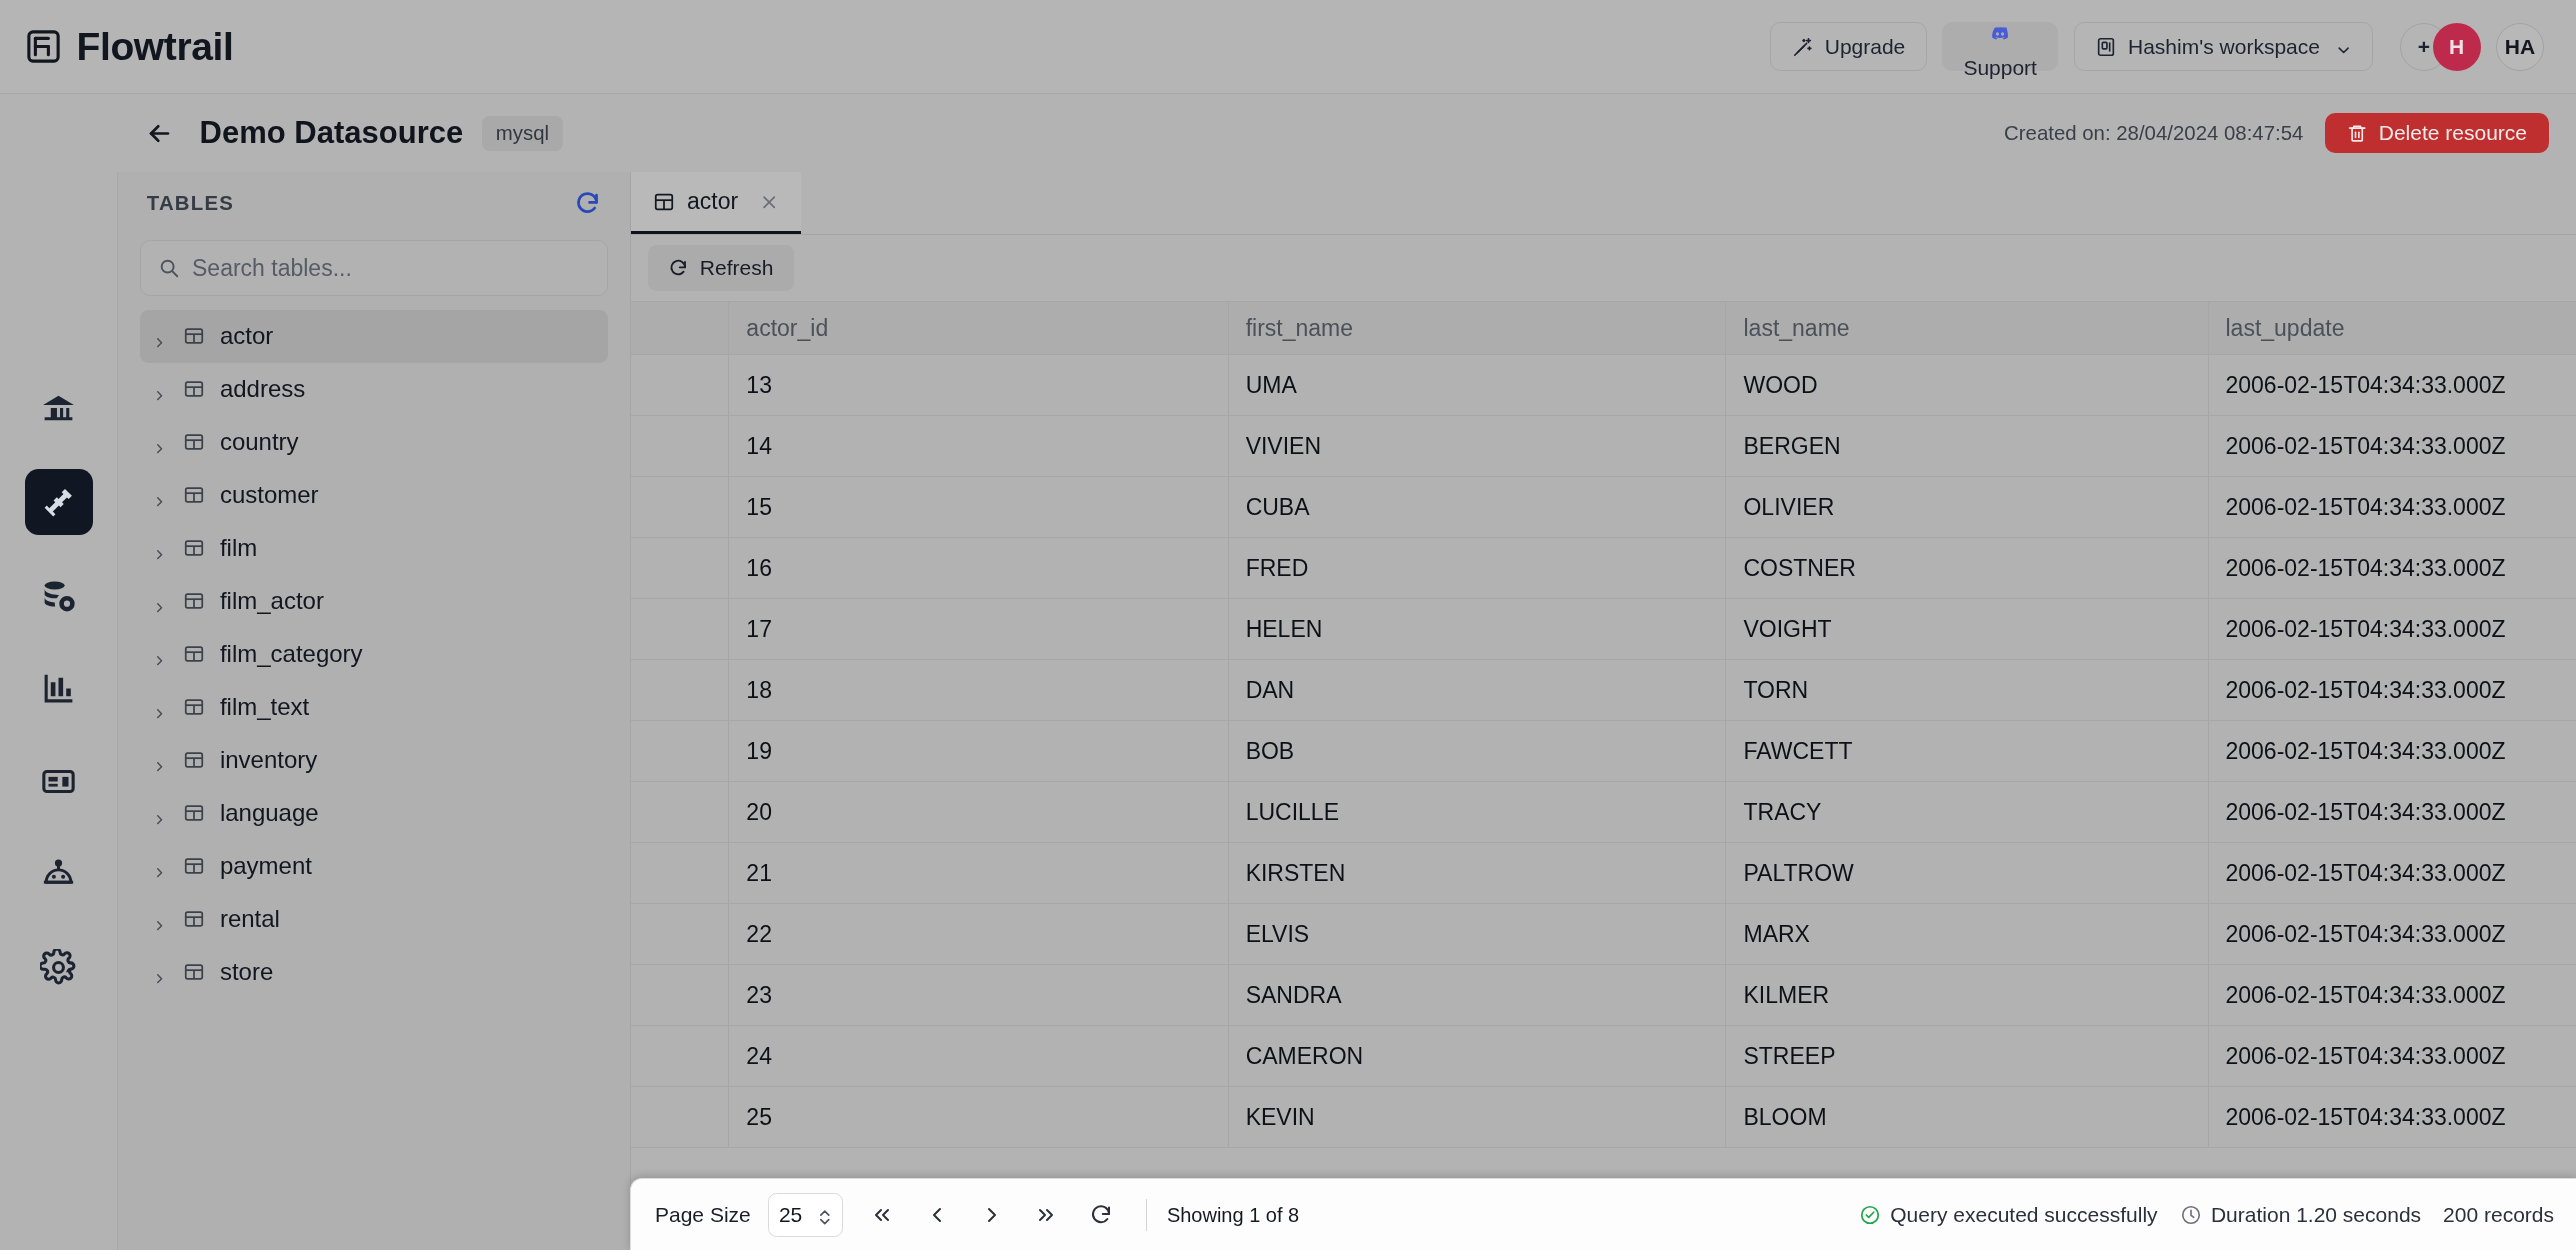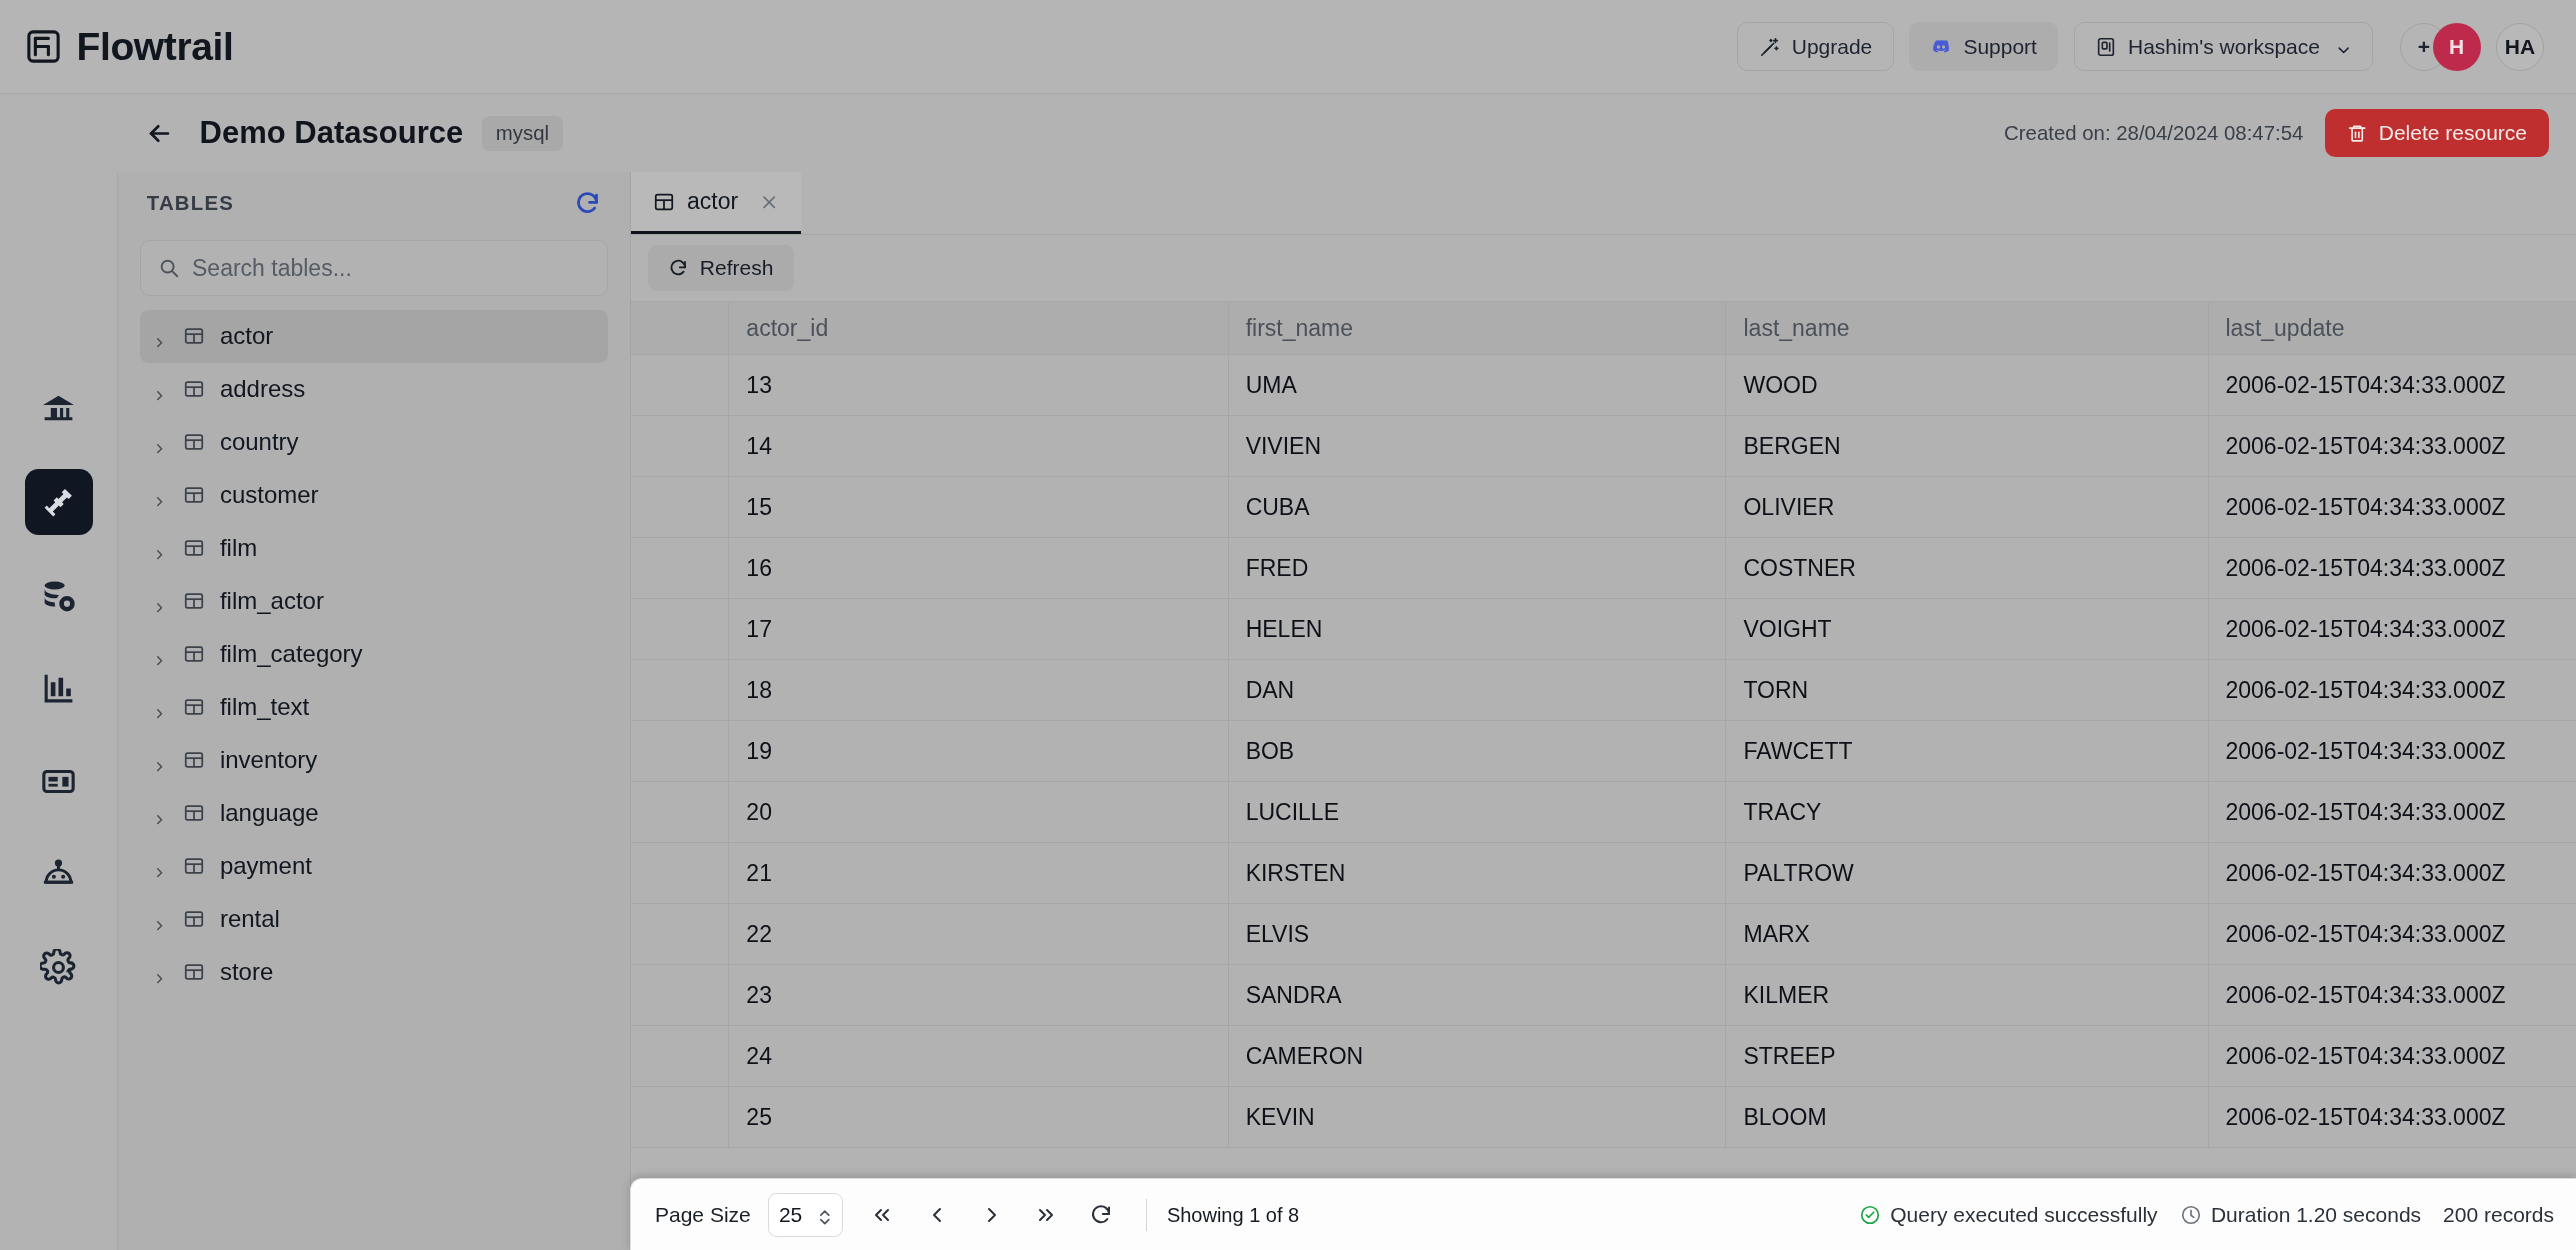--- a/index.html
+++ b/index.html
@@ -36,21 +36,21 @@
   }
   .topbar-spacer { flex: 1; }
   .topbar-actions { display: flex; align-items: center; gap: 15.3px; }
   .tb-btn {
     display: flex; align-items: center; gap: 11px;
     height: 49px; padding: 0 20.4px;
     border: 0.9px solid #a5a5a5; border-radius: 10.2px;
     font-size: 21px; color: #1d2330; background: transparent;
     white-space: nowrap;
   }
-  .tb-btn.filled { background: #adadad; border-color: #adadad; }
+  .tb-btn.filled { background: #adadad; border-color: #adadad; flex-direction: column; }
   .tb-btn .ic { width: 22px; height: 22px; display:block; }
   .chev { width: 15.3px; height: 15.3px; margin-left: 5.1px; }
   .avatars { display: flex; align-items: center; margin-left: 12px; }
   .circ {
     width: 48px; height: 48px; border-radius: 50%;
     display: flex; align-items: center; justify-content: center;
     font-size: 21px; font-weight: 600;
   }
   .circ.plus { border: 0.9px solid #a3a3a3; color: #1d2330; background: #b5b5b5; }
   .circ.h { background: #be2a4c; color: #f1dfe4; margin-left: -15.3px; z-index: 2; }
@@ -68,21 +68,21 @@
   .ds-badge {
     margin-left: 19px; padding: 6px 13.6px; border-radius: 7.7px;
     background: #a9a9a9; color: #32383f; font-size: 20.4px;
   }
   .sub-spacer { flex: 1; }
   .created-on { font-size: 20.4px; color: #3a4049; margin-right: 22px; white-space: nowrap; }
   .delete-btn {
     display: flex; align-items: center; gap: 11px;
     background: #bf2f2f; color: #f4eaea;
     border: none; border-radius: 10.2px;
-    height: 48px; padding: 0 22px; font-size: 21px;
+    height: 40px; padding: 0 22px; font-size: 21px;
     white-space: nowrap;
   }
   .delete-btn .ic { width: 20.4px; height: 20.4px; }
 
   
   .body { flex: 1; display: flex; min-height: 0; position: relative; }
 
   
   .rail {
     width: 118px; min-width: 118px;

